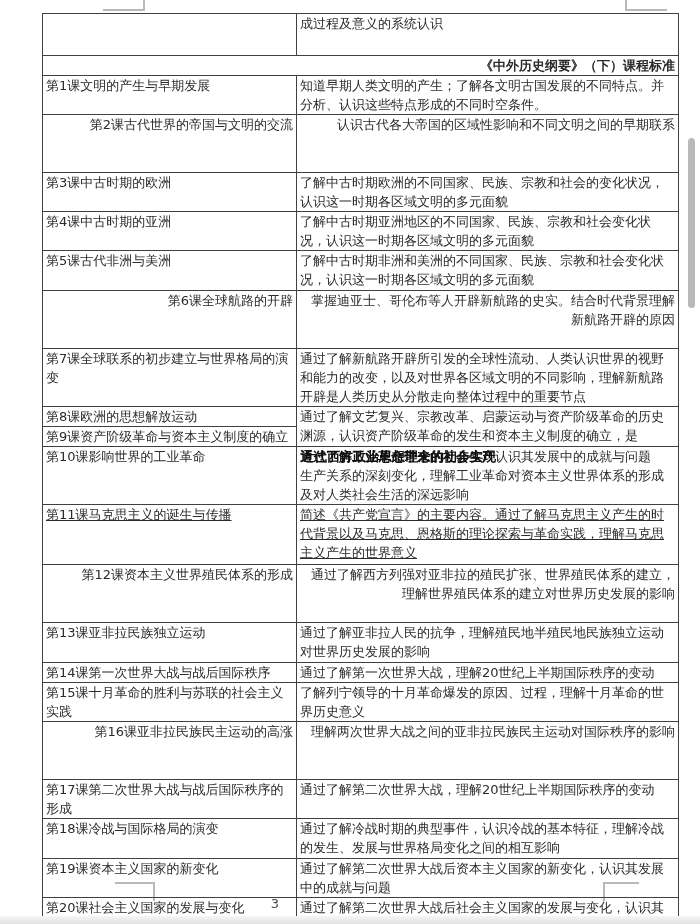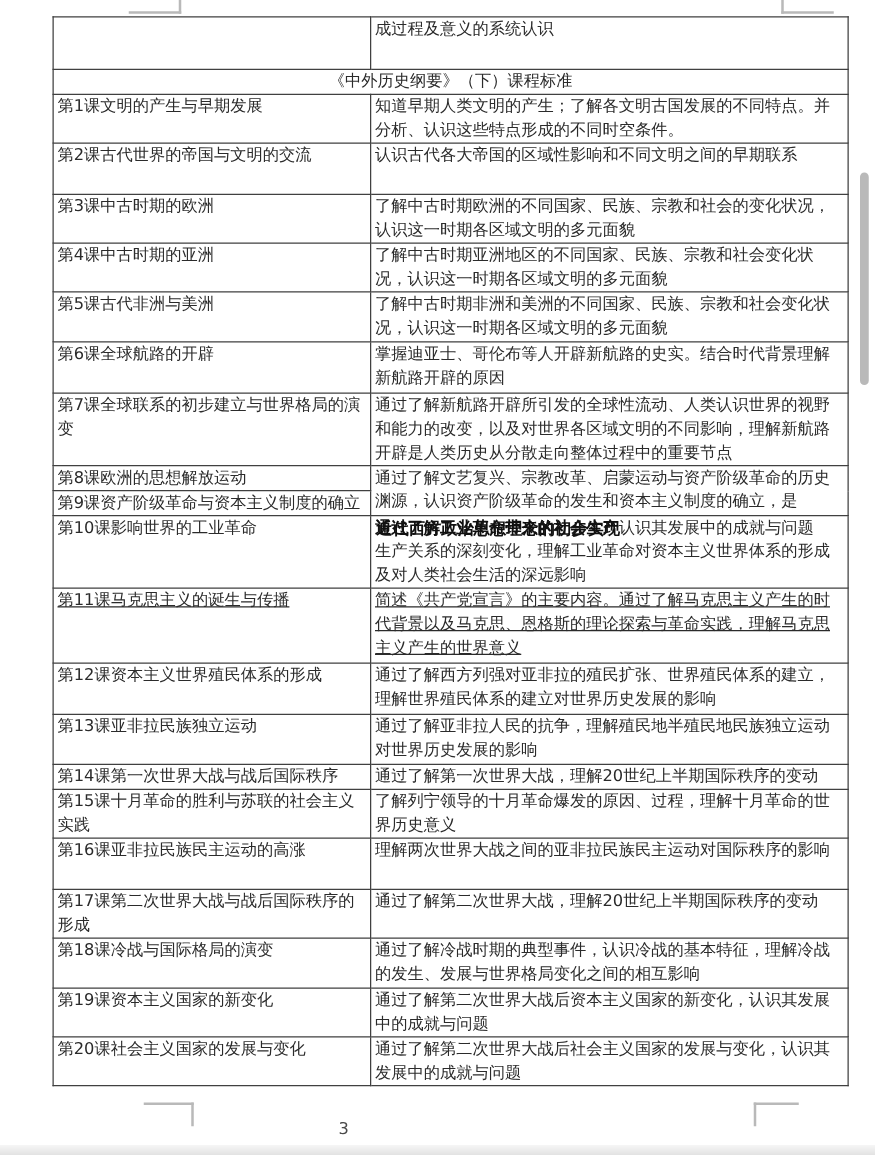--- a/index.html
+++ b/index.html
@@ -17,24 +17,24 @@
   
   table.cur{
     position:absolute;left:42px;top:13px;width:636px;
     border-collapse:collapse;table-layout:fixed;
   }
   table.cur td{
     border:1px solid #404040;vertical-align:top;
     font-size:13px;line-height:19px;padding:0 3px;
     overflow:hidden;word-break:break-all;
   }
-  td.title-cell{text-align:center;font-size:13.5px;}
+  td.title-cell{text-align:right;font-size:13.5px;font-weight:bold;}
   tr.h42{height:42px;} tr.h18{height:18px;line-height:17px;}
   tr.h38{height:38px;} tr.h39{height:39px;} tr.h40{height:40px;}
-  tr.h41{height:41px;} tr.h19{height:19px;padding-left:48px;} tr.h20{height:20px;}
+  tr.h41{height:58px;text-align:right;} tr.h19{height:19px;padding-left:48px;} tr.h20{height:20px;}
   tr.h56{height:56px;margin-left:16px;} tr.h60{height:60px;text-decoration:underline;} tr.h61{height:58px;}
   
   .overprint-line{position:relative;white-space:nowrap;}
   .op-base,.op-overlay{font-weight:bold;color:#111;}
   .op-overlay{position:absolute;left:1px;top:1px;font-family:Liberation Mono, monospace;}
   
   .scrollbar-thumb{
     position:absolute;left:688px;top:138px;width:7px;height:170px;
     background:#b9b9b9;border-radius:4px;
   }

